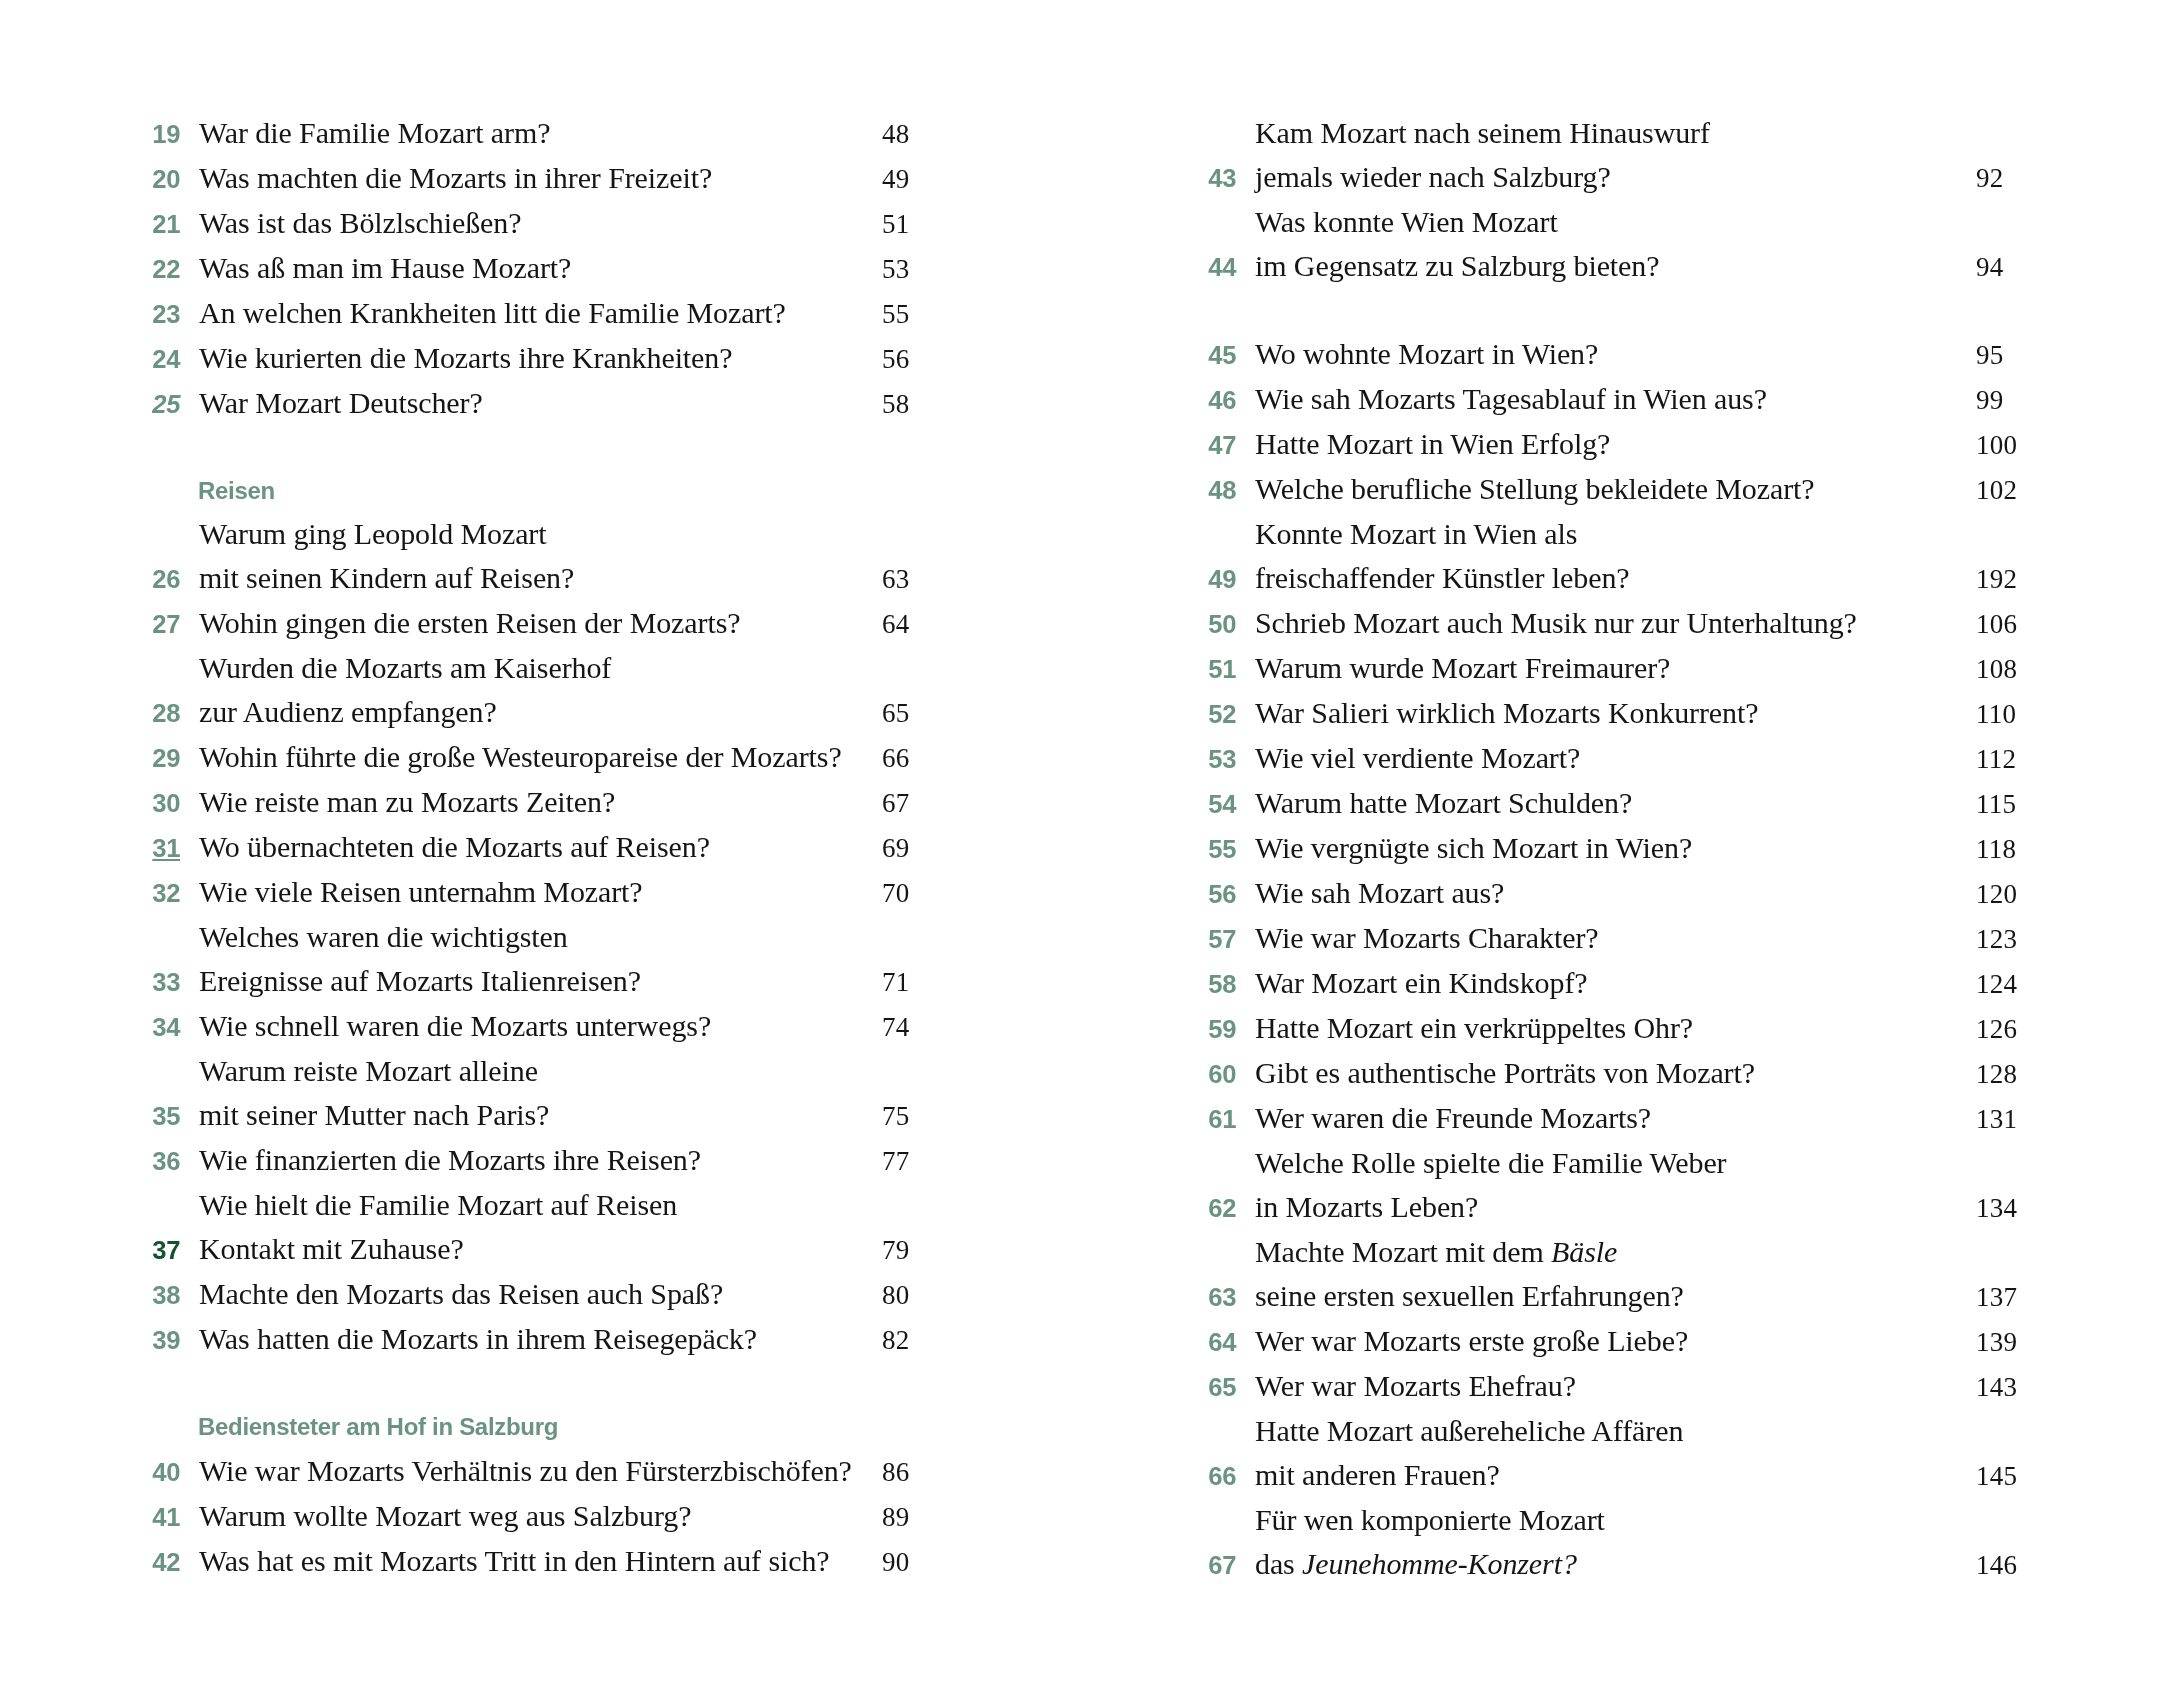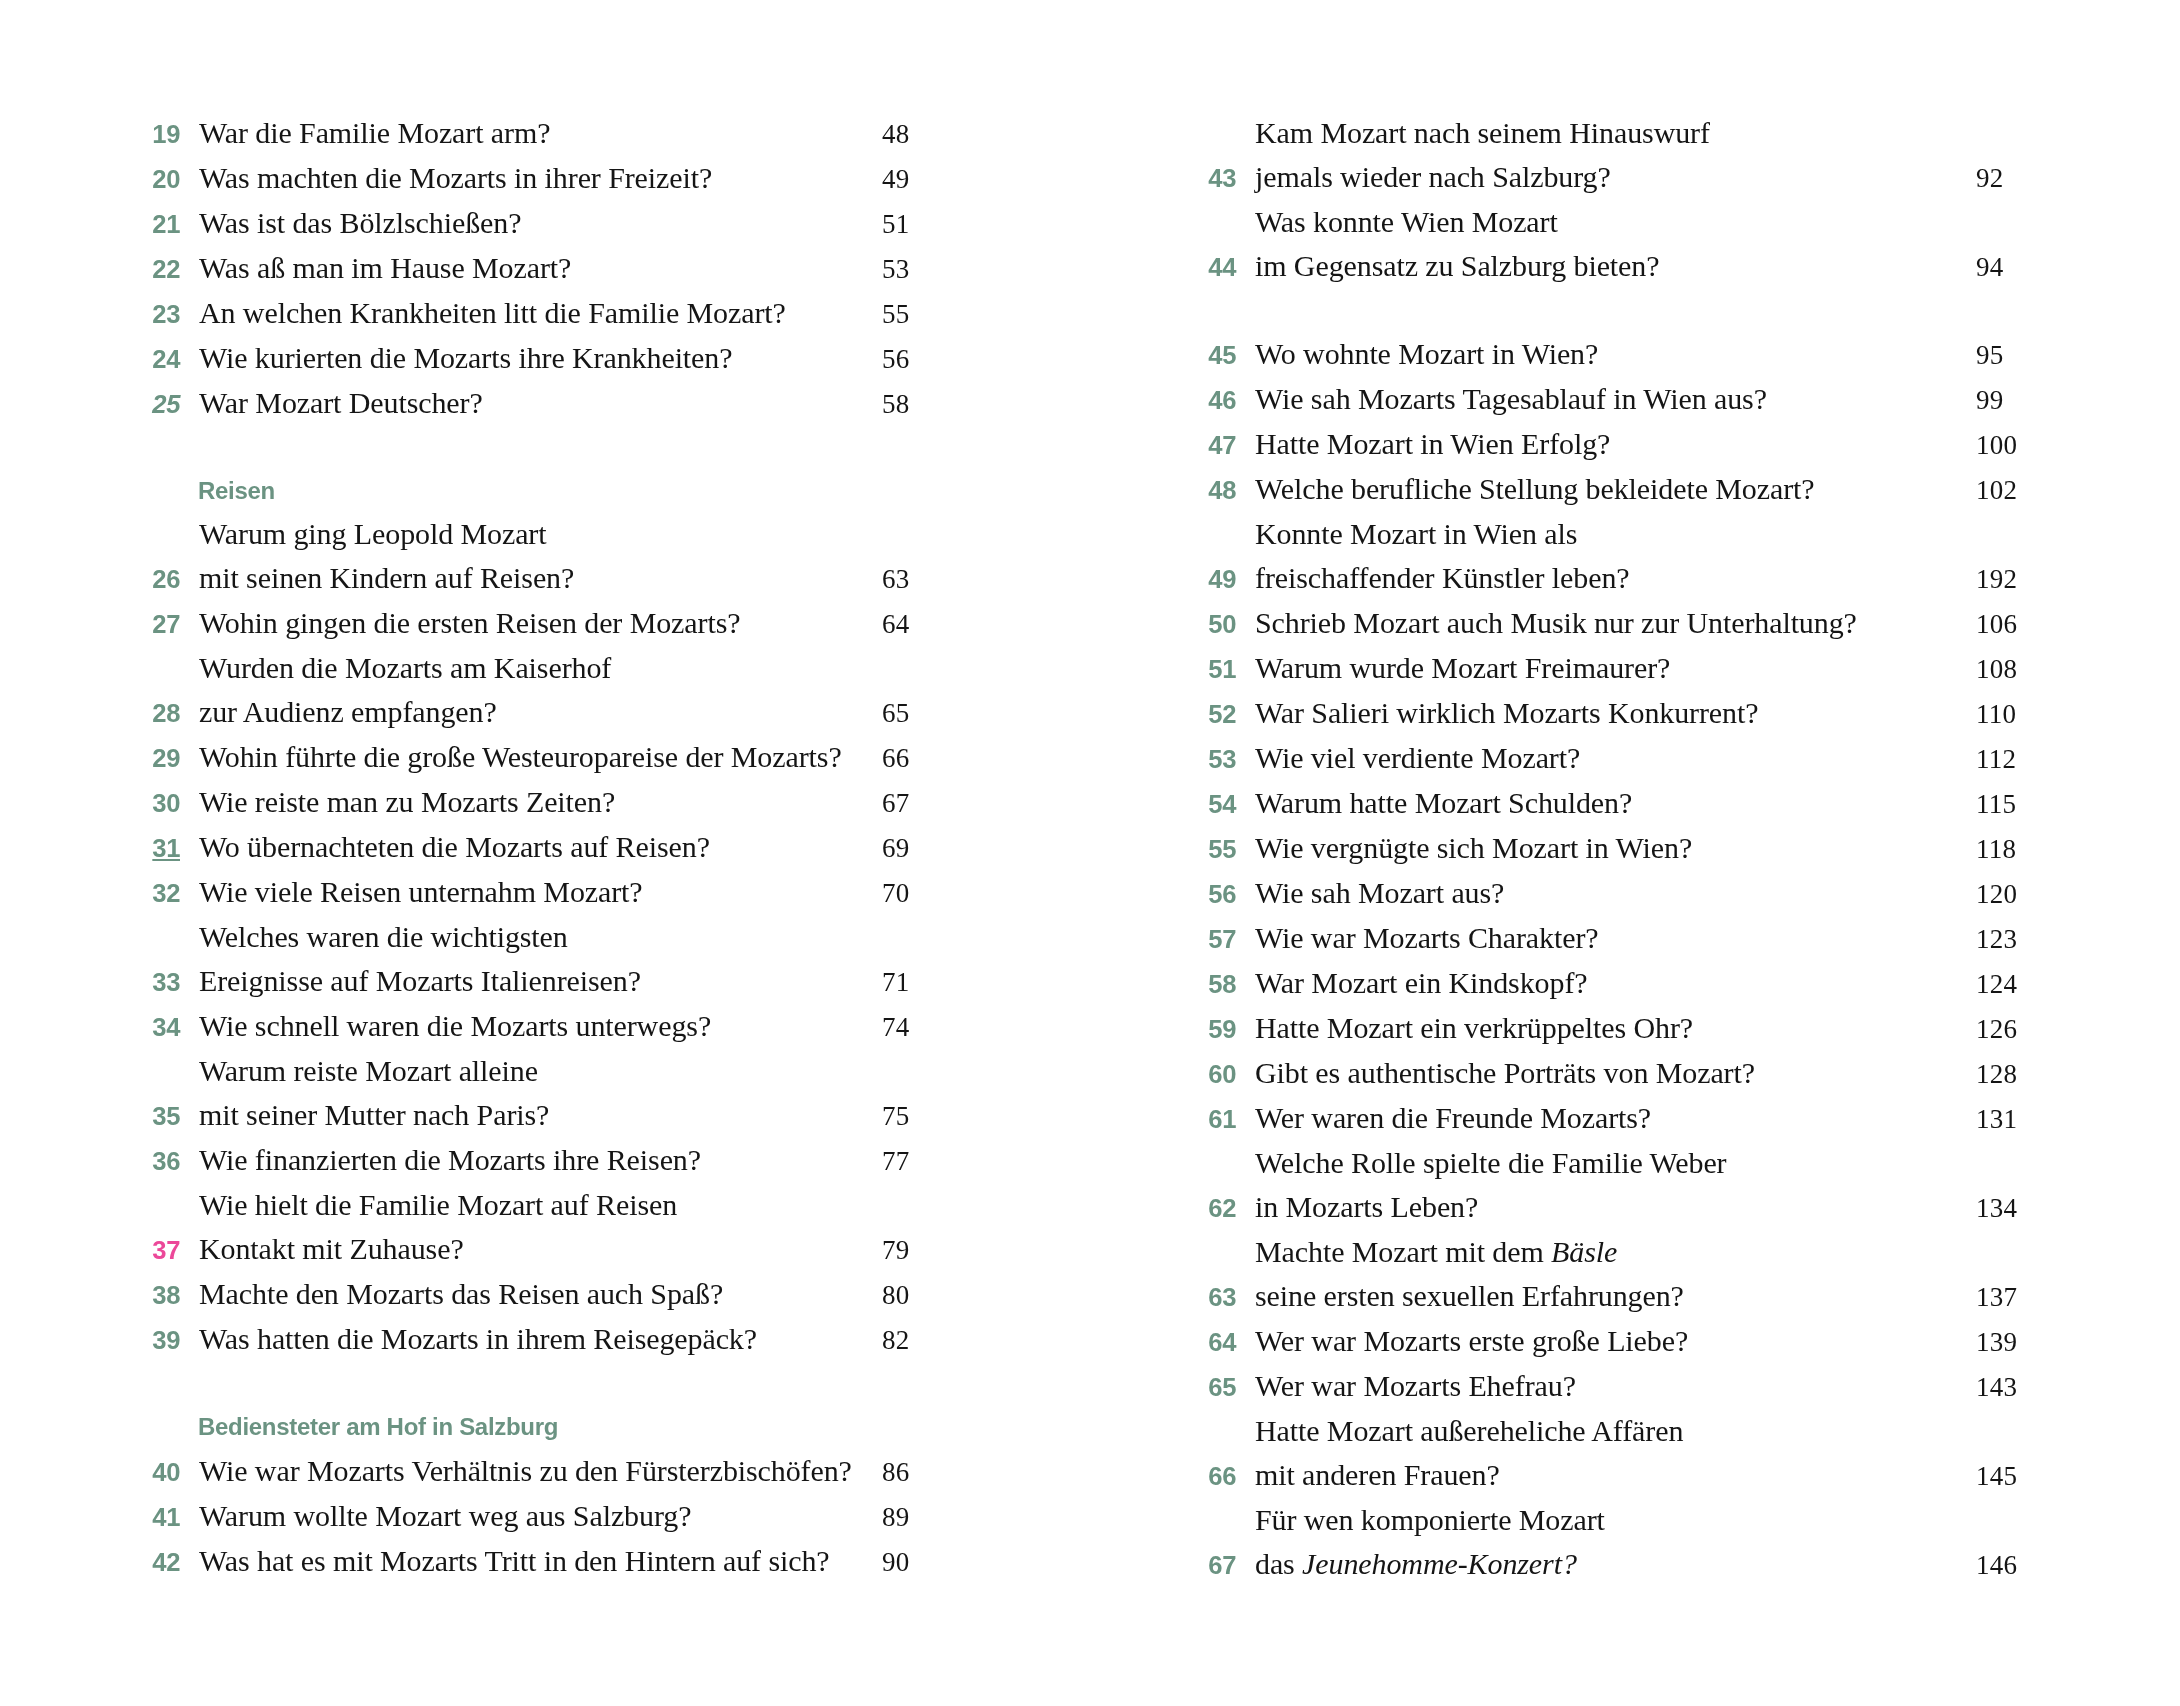--- a/index.html
+++ b/index.html
@@ -297,21 +297,21 @@
         <div class="entry">
           <div class="entry-num" style="color: rgb(107, 147, 130);">36</div>
           <div class="entry-body">
             <div class="entry-line">
               <span class="entry-text">Wie finanzierten die Mozarts ihre Reisen?</span>
               <span class="entry-page">77</span>
             </div>
           </div>
         </div>
         <div class="entry">
-          <div class="entry-num" style="color: #ec4899;">37</div>
+          <div class="entry-num" style="color: #14532d;">37</div>
           <div class="entry-body">
             <div class="entry-line">
               <span class="entry-text">Wie hielt die Familie Mozart auf Reisen</span>
               <span class="entry-page empty"></span>
             </div>
             <div class="entry-line">
               <span class="entry-text">Kontakt mit Zuhause?</span>
               <span class="entry-page">79</span>
             </div>
           </div>

